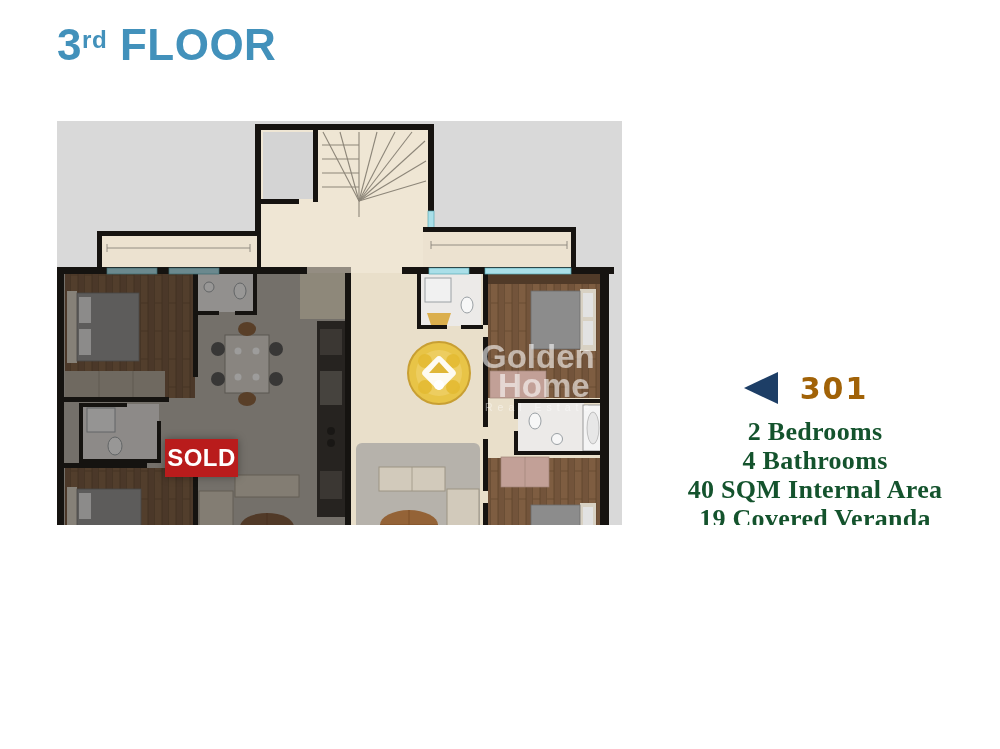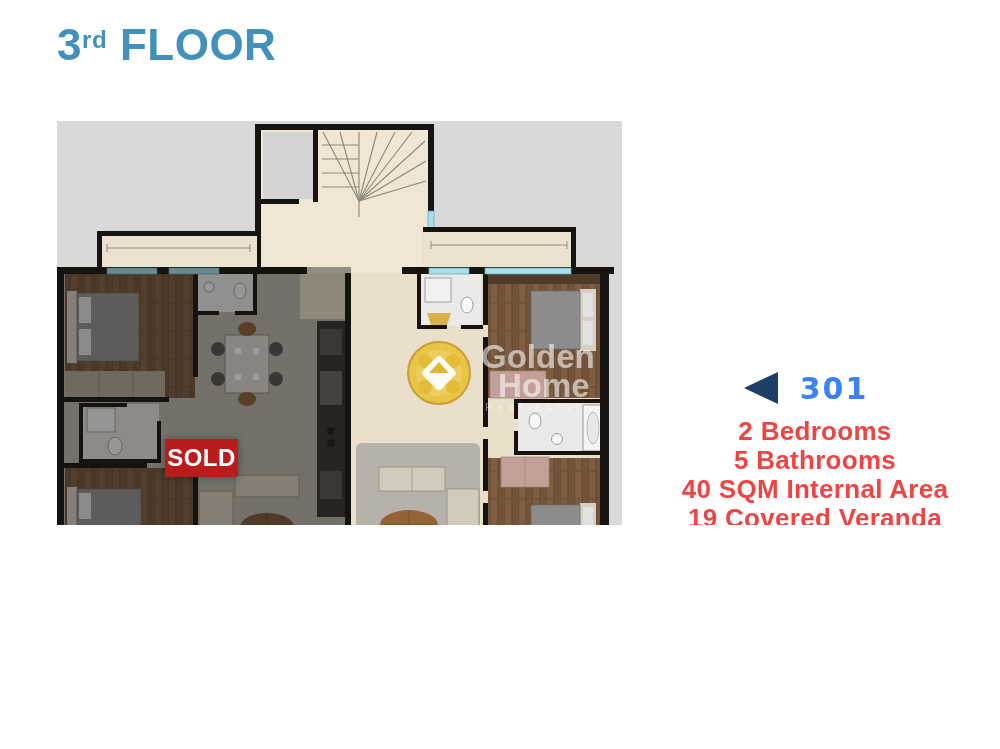--- a/index.html
+++ b/index.html
@@ -27,26 +27,26 @@
     position:absolute; left:641px; top:370px; width:330px; height:36px;
     display:flex; align-items:center; justify-content:center; gap:22px;
   }
   .arrow-left {
     width:0; height:0;
     border-top:16px solid transparent; border-bottom:16px solid transparent;
     border-right:34px solid #1d3e66;
   }
   .unit-number {
     font-family:"DejaVu Sans", sans-serif; font-size:30px; font-weight:700;
-    letter-spacing:2px; color:#3b82f6;
+    letter-spacing:2px; color:#a16207;
   }
   .unit-details {
     position:absolute; left:635px; top:417px; width:360px; text-align:center;
-    font-family:Liberation Sans, sans-serif; font-size:26px; line-height:29px;
-    font-weight:600; color:#ef4444; letter-spacing:0.3px;
+    font-family:Liberation Serif, serif; font-size:26px; line-height:29px;
+    font-weight:600; color:#14532d; letter-spacing:0.3px;
   }
   .wm-line1, .wm-line2 { font-family:"Liberation Sans", sans-serif; font-weight:700; }
   .wm-tag { font-family:"Liberation Sans", sans-serif; font-weight:400; }
 </style>
 </head>
 <body>
 
 <div class="page">
 
   <div class="floor-title">
@@ -310,18 +310,18 @@
 
     <div class="sold-badge">SOLD</div>
   </div>
 
   <div class="unit-header">
     <div class="arrow-left"></div>
     <div class="unit-number">301</div>
   </div>
   <div class="unit-details">
     <div>2 Bedrooms</div>
-    <div>5 Bathrooms</div>
+    <div>4 Bathrooms</div>
     <div>40 SQM Internal Area</div>
     <div>19 Covered Veranda</div>
   </div>
 
 </div>
 
 </body></html>

